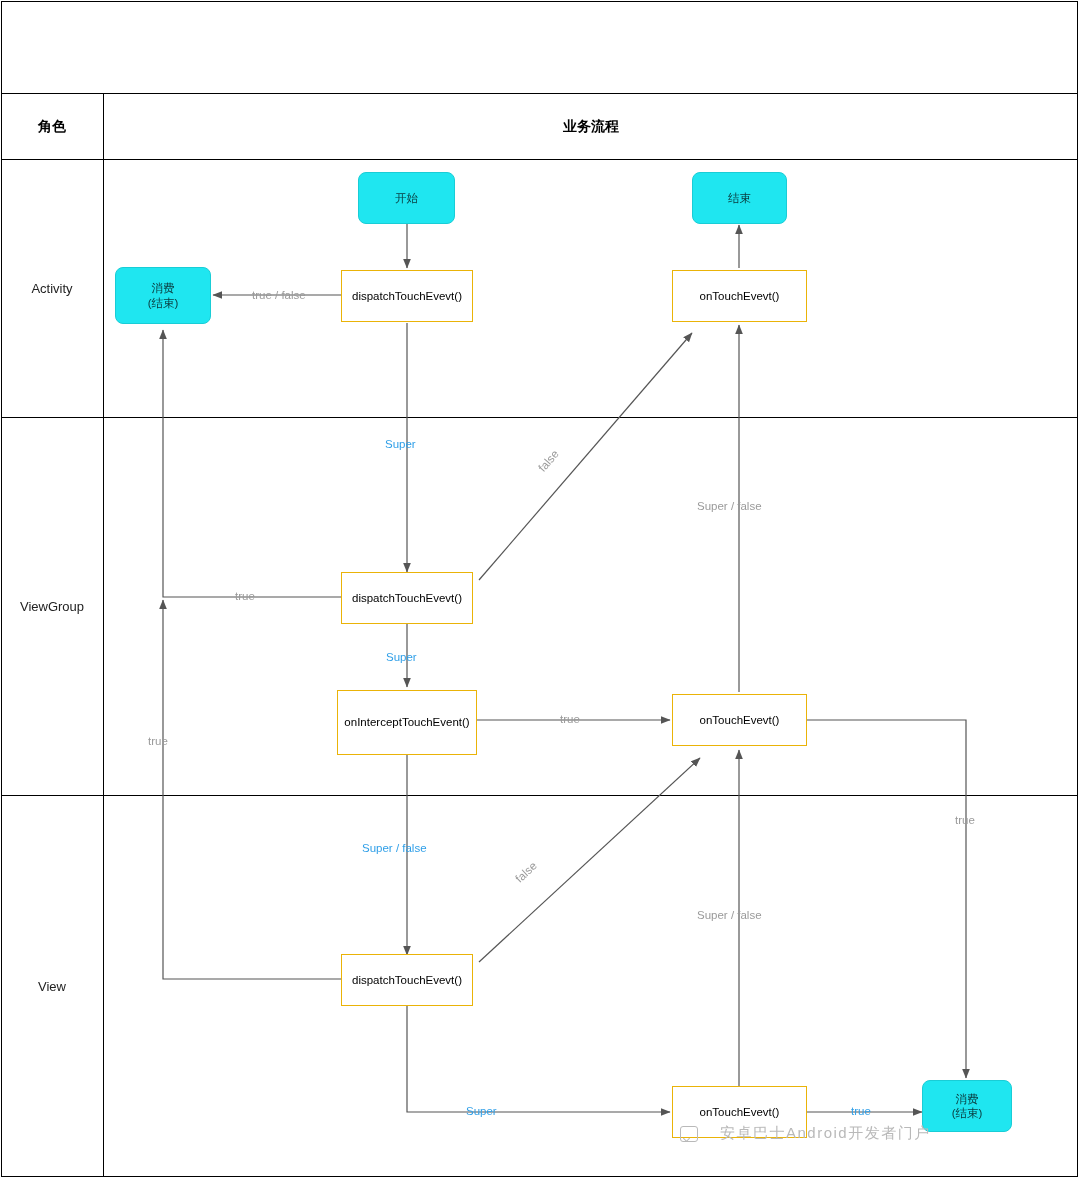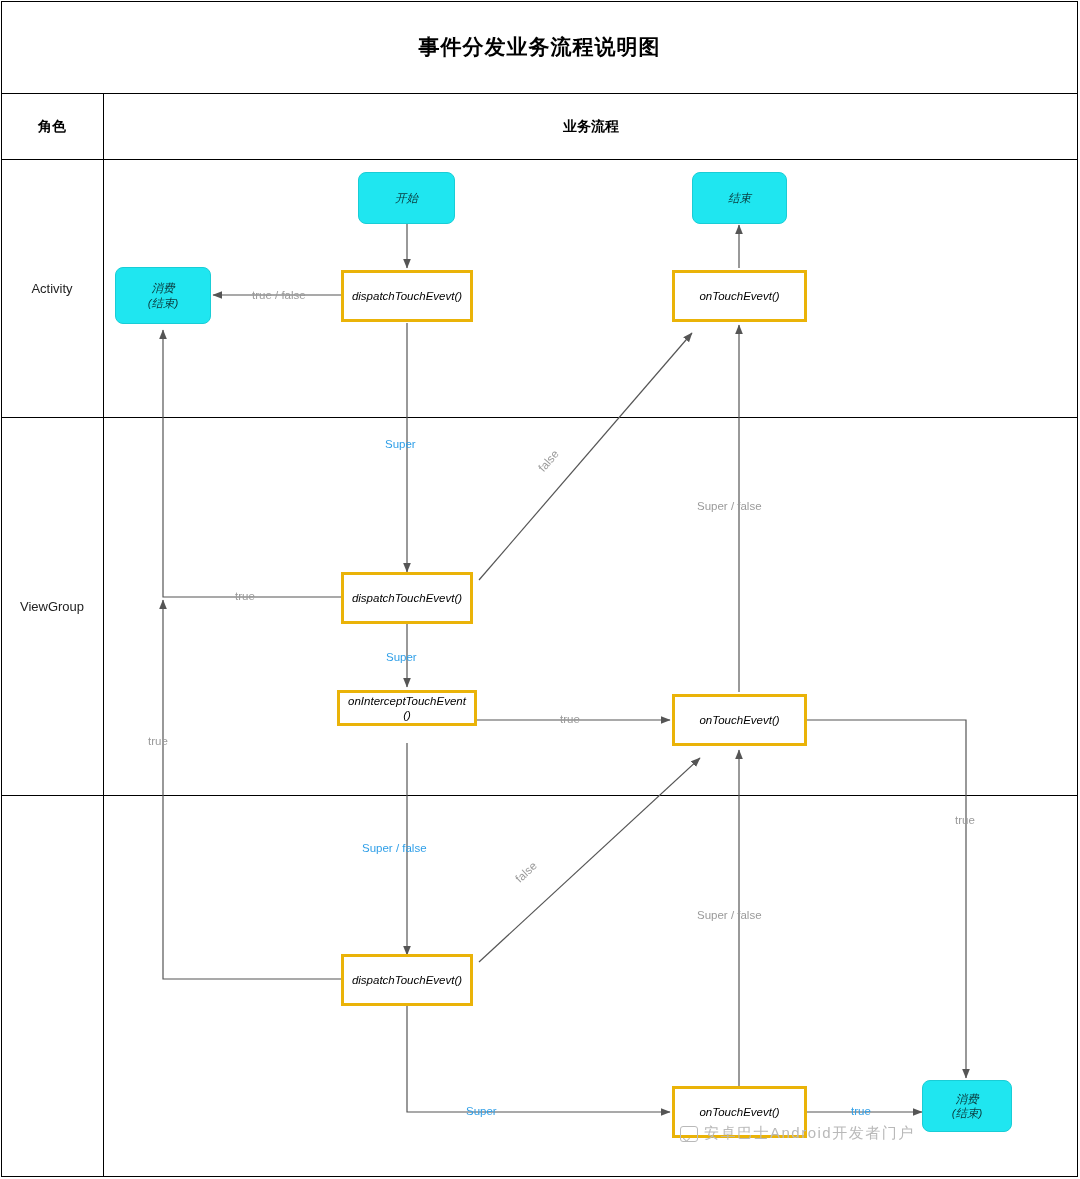--- a/index.html
+++ b/index.html
@@ -91,25 +91,24 @@
   .node {
     position: absolute;
     box-sizing: border-box;
     display: flex;
     align-items: center;
     justify-content: center;
     text-align: center;
     font-size: 11.5px;
     color: #000000;
     line-height: 1.25;
-    font-style: italic;
   }
   .node.rect {
     background: #ffffff;
-    border: 3px solid #eab308;
+    border: 1px solid #eab308;
   }
   .node.term {
     background: #1fe6f0;
     border: 1px solid #19cdd6;
     border-radius: 8px;
     color: #0a3a3d;
     font-size: 11.5px;
   }
   
   .elabel {
@@ -136,21 +135,21 @@
   .watermark {
     position: absolute;
     left: 680px;
     top: 1124px;
     font-size: 15px;
     color: #b9b9b9;
     letter-spacing: 1.5px;
     white-space: nowrap;
     display: flex;
     align-items: center;
-    gap: 6px;
+    gap: 22px;
   }
   .wm-icon {
     display: inline-block;
     width: 16px;
     height: 14px;
     border-radius: 3px;
     border: 1.5px solid #b9b9b9;
     position: relative;
   }
   .wm-icon:after {
@@ -170,26 +169,26 @@
 
 <div id="page">
 
   <div class="frame"></div>
   <div class="hline" style="top:93px;"></div>
   <div class="hline" style="top:159px;"></div>
   <div class="hline" style="top:417px;"></div>
   <div class="hline" style="top:795px;"></div>
   <div class="vline" style="left:103px; top:94px; height:1083px;"></div>
 
-  <div class="title">事件分发业务流程说明图</div>
   <div class="col-head-role">角色</div>
   <div class="col-head-flow">业务流程</div>
 
   <div class="lane-label" style="top:418px; height:377px;">ViewGroup</div>
   <div class="lane-label" style="top:160px; height:257px;">Activity</div>
+  <div class="lane-label" style="top:796px; height:381px;">View</div>
 
   <svg class="edges" viewBox="0 0 1080 1179">
     <defs>
       <marker id="arrow" markerWidth="9" markerHeight="9" refX="7.5" refY="3.2" orient="auto">
         <path d="M0,0 L8,3.2 L0,6.4 z" fill="#555555"></path>
       </marker>
     </defs>
     <g stroke="#555555" stroke-width="1.2" fill="none" marker-end="url(#arrow)">
 
       <path d="M407,224 L407,268"></path>
@@ -234,21 +233,21 @@
     <span>消费</span>
     <span>(结束)</span>
   </div>
 
   <div class="node rect" style="left:341px; top:270px; width:132px; height:52px;">dispatchTouchEvevt()</div>
 
   <div class="node rect" style="left:672px; top:270px; width:135px; height:52px;">onTouchEvevt()</div>
 
   <div class="node rect" style="left:341px; top:572px; width:132px; height:52px;">dispatchTouchEvevt()</div>
 
-  <div class="node rect" style="left:337px; top:690px; width:140px; height:36px; flex-direction:column;">
+  <div class="node rect" style="left:337px; top:690px; width:140px; height:65px; flex-direction:row;">
     <span>onInterceptTouchEvent</span>
     <span>()</span>
   </div>
 
   <div class="node rect" style="left:672px; top:694px; width:135px; height:52px;">onTouchEvevt()</div>
 
   <div class="node rect" style="left:341px; top:954px; width:132px; height:52px;">dispatchTouchEvevt()</div>
 
   <div class="node rect" style="left:672px; top:1086px; width:135px; height:52px;">onTouchEvevt()</div>
 

